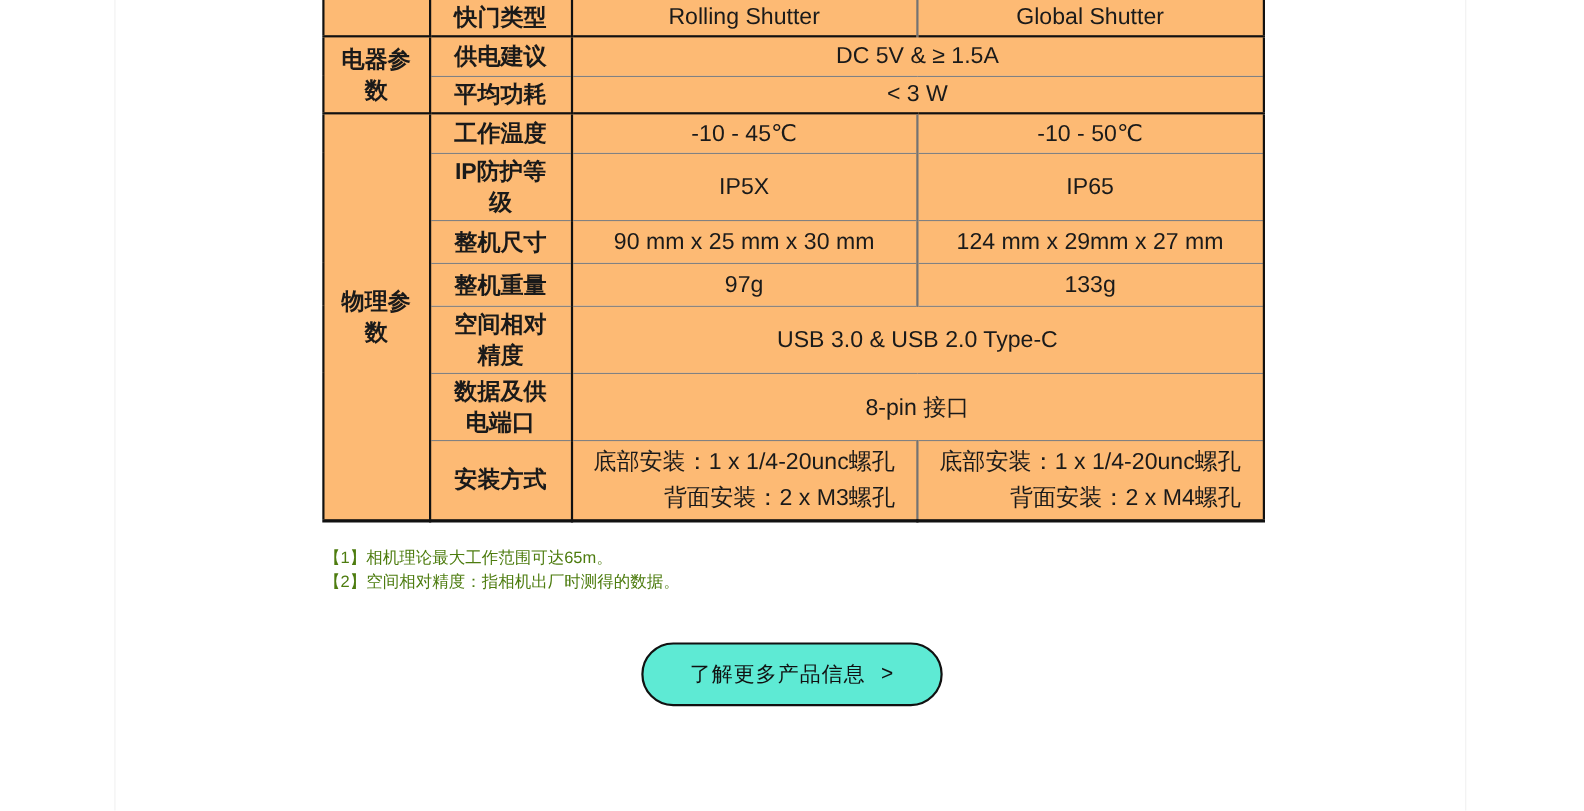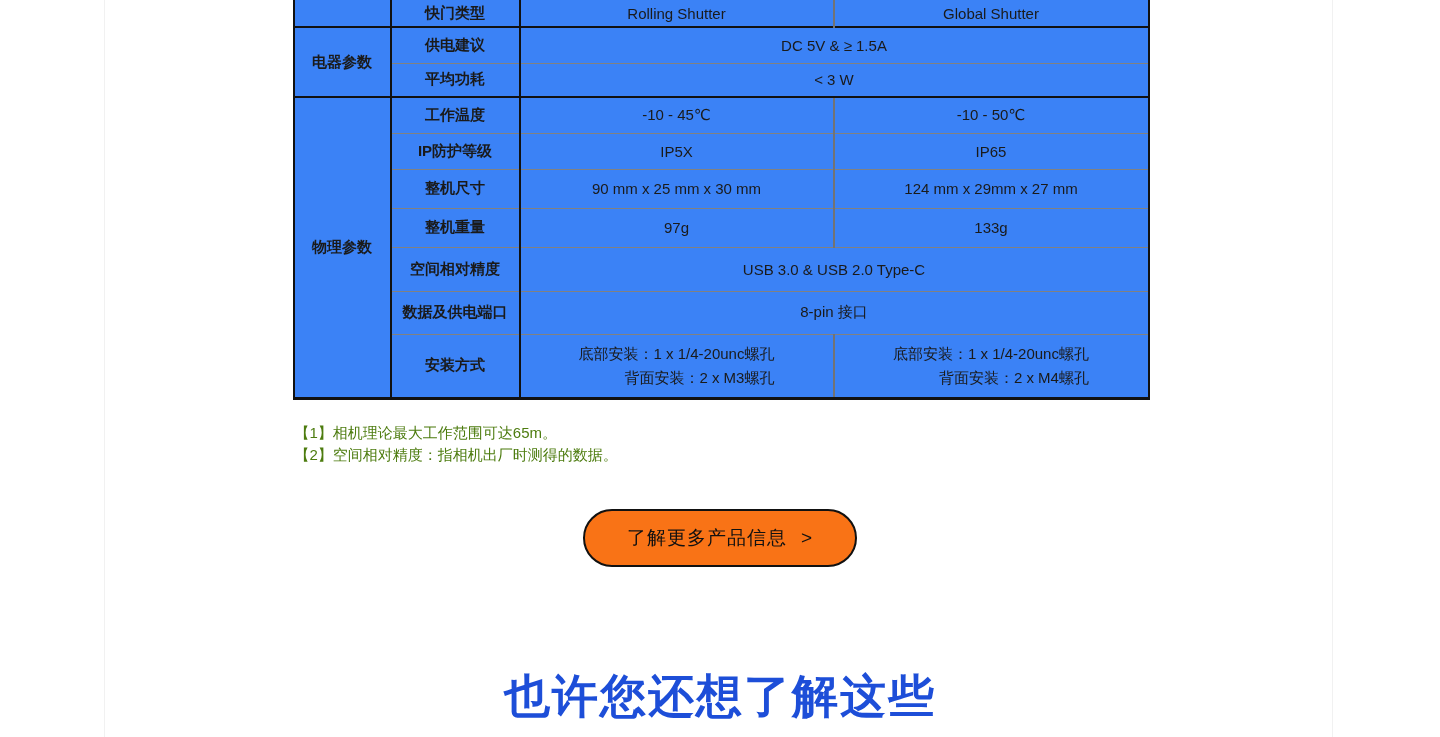--- a/index.html
+++ b/index.html
@@ -27,26 +27,26 @@
   
   table.spec {
     width: 855px;
     border-collapse: collapse;
     table-layout: fixed;
     border-left: 2px solid #111;
     border-right: 2px solid #111;
     border-bottom: 3px solid #111;
   }
   table.spec td {
-    font-size: 15px;
+    font-size: 21px;
     text-align: center;
     vertical-align: middle;
     border-top: 1px solid #818181;
-    padding: 2px 2px;
-    background: #3b82f6;
+    padding: 2px 12px;
+    background: #fdba74;
   }
   table.spec tr.first-row td { border-top: none; }
   table.spec tr.group-start td { border-top: 2.5px solid #111; }
   td.cat {
     font-weight: bold;
     border-right: 2px solid #111;
     margin-left: 48px;
   }
   td.param {
     font-weight: bold;
@@ -71,21 +71,21 @@
   
   .btn-wrap { text-align: center; margin-top: 43px; }
   .more-btn {
     display: inline-flex;
     align-items: center;
     justify-content: center;
     height: 58px;
     padding: 0 42px;
     border: 2.5px solid #111;
     border-radius: 29px;
-    background: #f97316;
+    background: #5eead4;
     font-family: "Liberation Sans", "DejaVu Sans", sans-serif;
     font-size: 19px;
     font-weight: 500;
     color: #111;
     letter-spacing: 1px;
     cursor: pointer;
   }
   .more-btn .arrow { margin-left: 14px; font-weight: 500; }
 
   

